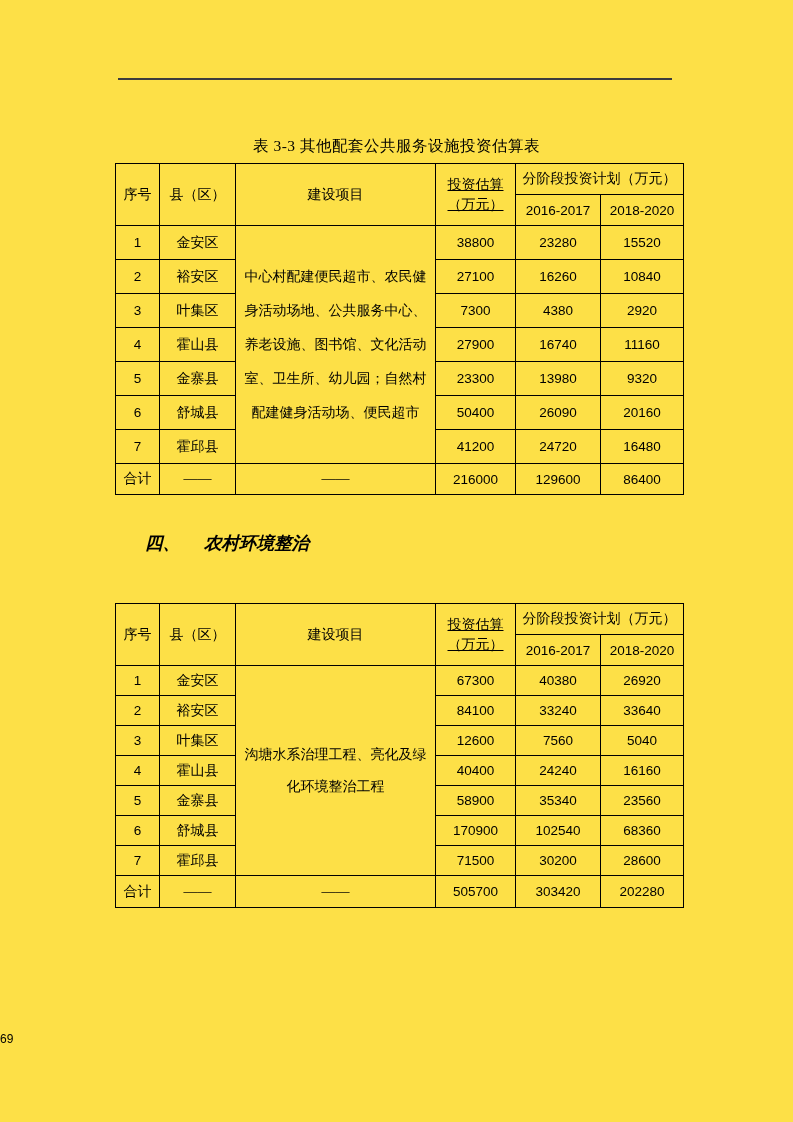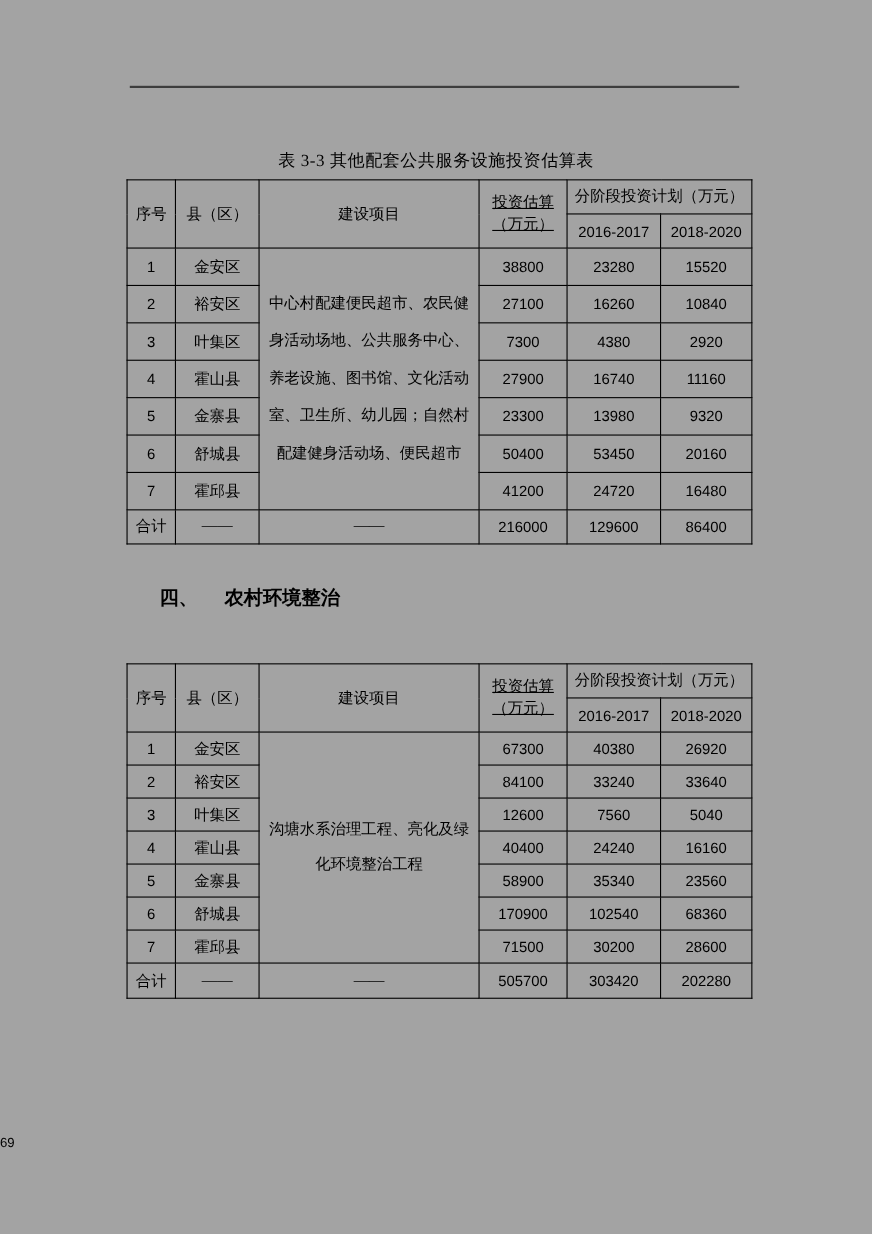--- a/index.html
+++ b/index.html
@@ -1,35 +1,35 @@
 <!DOCTYPE html>
 <html><head>
 <meta charset="utf-8">
 <style>
   html,body { margin:0; padding:0; background:#e8e8e8; }
   .page {
     position:relative; width:793px; height:1122px; margin:0 auto;
-    background:#a3a3a3; overflow:hidden;
+    background:#fde047; overflow:hidden;
     font-family:"Liberation Serif","DejaVu Serif",serif;
     color:#000;
   }
   .header-rule {
     position:absolute; left:118px; top:78px; width:554px; height:0;
     border-top:2.5px solid #3d3d3d;
   }
   .table-title {
     position:absolute; left:0; width:100%; text-align:center;
     font-size:15.5px; letter-spacing:0.5px;
   }
   .title-1 { top:136px; }
   .title-2 { top:577px; }
   .section-heading {
     position:absolute; left:145px; top:531px;
     font-family:"Liberation Sans","DejaVu Sans",sans-serif;
-    font-weight:700; font-size:17.5px;
+    font-weight:700; font-size:17.5px;font-style:italic;
   }
   .section-heading .sec-num { margin-right:24px; }
   table.est {
     position:absolute; left:115px;
     border-collapse:collapse; table-layout:fixed; width:568px;
     font-size:14px;
   }
   .tbl-1 { top:163px; }
   .tbl-2 { top:603px; }
   table.est td {
@@ -125,21 +125,21 @@
         <td class="num">5</td>
         <td>金寨县</td>
         <td class="num">23300</td>
         <td class="num">13980</td>
         <td class="num">9320</td>
       </tr>
       <tr class="drow">
         <td class="num">6</td>
         <td>舒城县</td>
         <td class="num">50400</td>
-        <td class="num">53450</td>
+        <td class="num">26090</td>
         <td class="num">20160</td>
       </tr>
       <tr class="drow">
         <td class="num">7</td>
         <td>霍邱县</td>
         <td class="num">41200</td>
         <td class="num">24720</td>
         <td class="num">16480</td>
       </tr>
       <tr class="trow">

